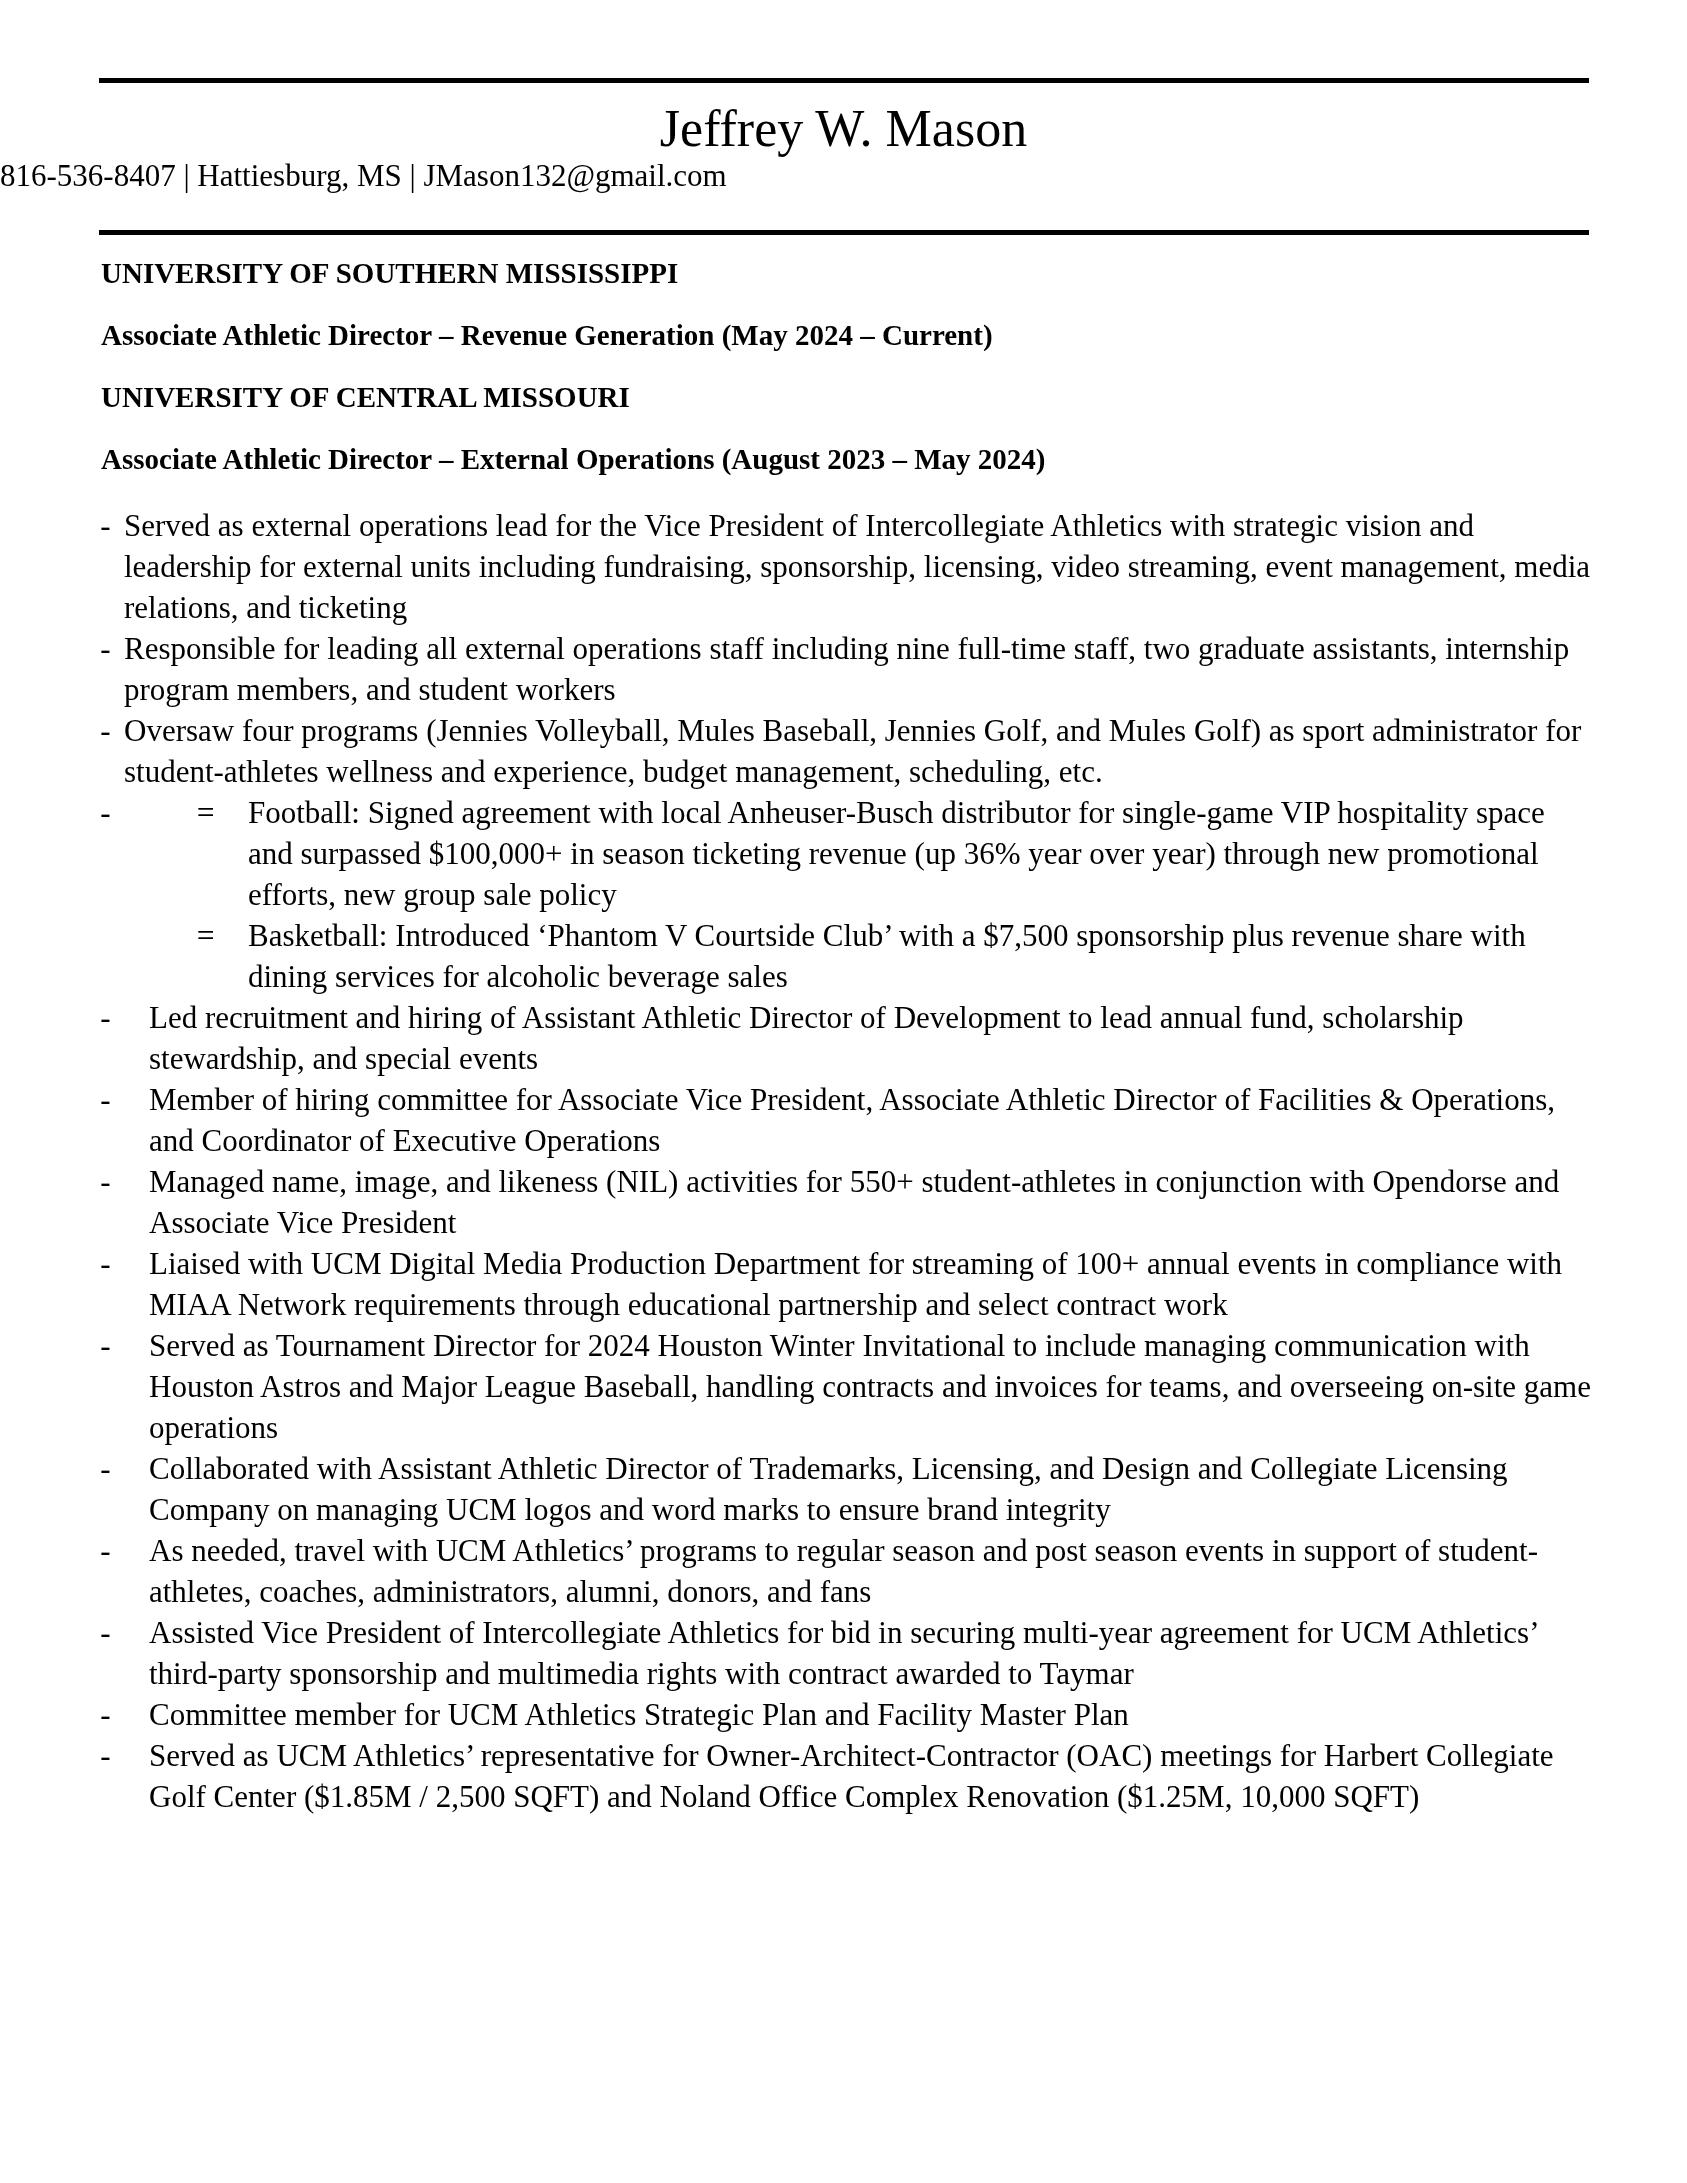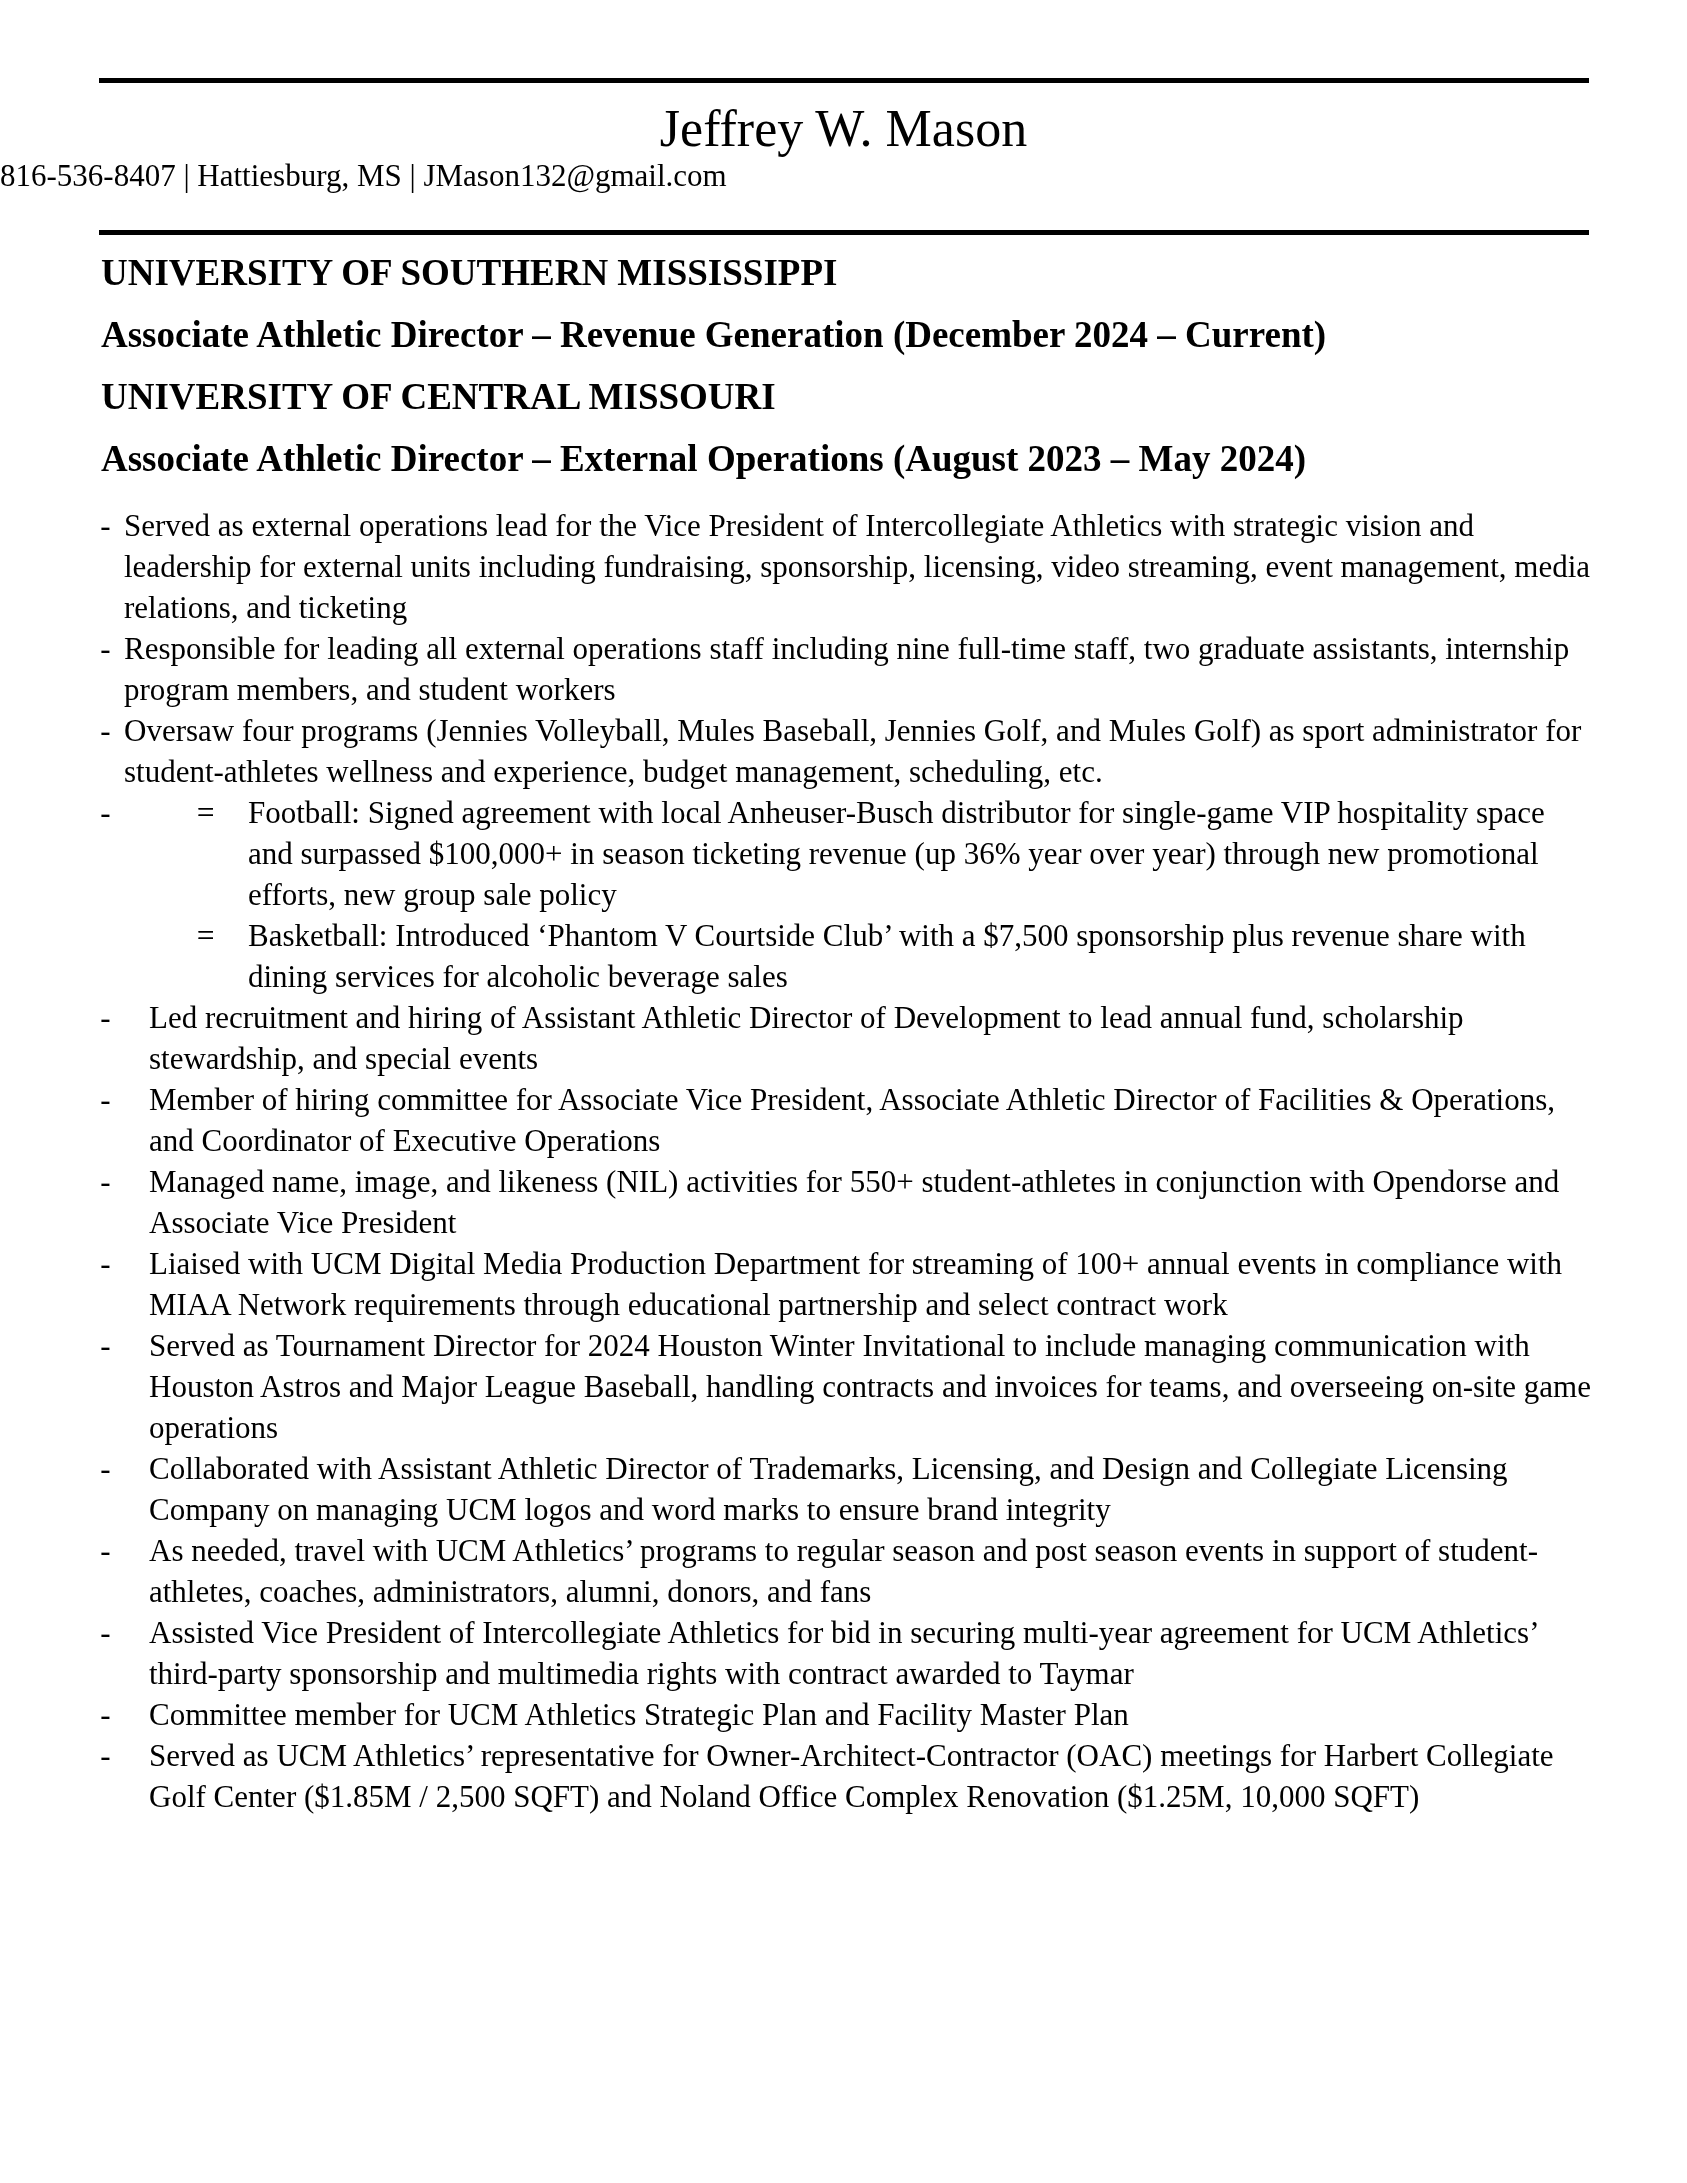--- a/index.html
+++ b/index.html
@@ -7,21 +7,21 @@
          font-family:"Liberation Serif", "DejaVu Serif", serif; color:#000; }
   .page { position:absolute; left:0; top:0; width:1458px; height:2183px; }
   .rule { position:absolute; left:99px; width:1490px; height:5.3px; background:#000; }
   .rule.top { top:78px; }
   .rule.bottom { top:230px; }
   .name { position:absolute; top:99px; left:0; width:1687px; text-align:center;
           font-size:52px; line-height:60px; }
   .contact { position:absolute; top:156px; left:0; width:1687px; 
              font-size:31px; line-height:40px; }
   .headings { position:absolute; left:101px; top:253px; width:1489px; }
-  .heading { font-weight:bold; font-size:37px; line-height:40px; margin:0 0 22px 0; }
+  .heading { font-weight:bold; font-size:29px; line-height:40px; margin:0 0 22px 0; }
   .list1 { position:absolute; left:99px; top:505px; width:1495px; }
   .item { position:relative; font-size:31px; line-height:41px; }
   .item .marker { position:absolute; left:0; top:0; }
   .list1 .item { padding-left:25px; }
   .list1 .item .marker { left:1.3px; }
   .sub { position:relative; padding-left:149px; font-size:31px; line-height:41px; }
   .sub .marker { position:absolute; left:98px; top:0; }
   .list2 .item { padding-left:50px; }
   .list2 .item .marker { left:1.3px; }
 </style>
@@ -29,21 +29,21 @@
 <body>
 
 <div class="page">
   <div class="rule top"></div>
   <div class="name">Jeffrey W. Mason</div>
   <div class="contact">816-536-8407 | Hattiesburg, MS | JMason132@gmail.com</div>
   <div class="rule bottom"></div>
 
   <div class="headings">
     <div class="heading">UNIVERSITY OF SOUTHERN MISSISSIPPI</div>
-    <div class="heading">Associate Athletic Director – Revenue Generation (December 2024 – Current)</div>
+    <div class="heading">Associate Athletic Director – Revenue Generation (May 2024 – Current)</div>
     <div class="heading">UNIVERSITY OF CENTRAL MISSOURI</div>
     <div class="heading">Associate Athletic Director – External Operations (August 2023 – May 2024)</div>
   </div>
 
   <div class="list1">
     <div class="item"><span class="marker">-</span><span>Served as external operations lead for the Vice President of Intercollegiate Athletics with strategic vision and leadership for external units including fundraising, sponsorship, licensing, video streaming, event management, media relations, and ticketing</span></div>
     <div class="item"><span class="marker">-</span><span>Responsible for leading all external operations staff including nine full-time staff, two graduate assistants, internship program members, and student workers</span></div>
     <div class="item"><span class="marker">-</span><span>Oversaw four programs (Jennies Volleyball, Mules Baseball, Jennies Golf, and Mules Golf) as sport administrator for student-athletes wellness and experience, budget management, scheduling, etc.</span></div>
     <div class="item"><span class="marker">-</span></div>
 

